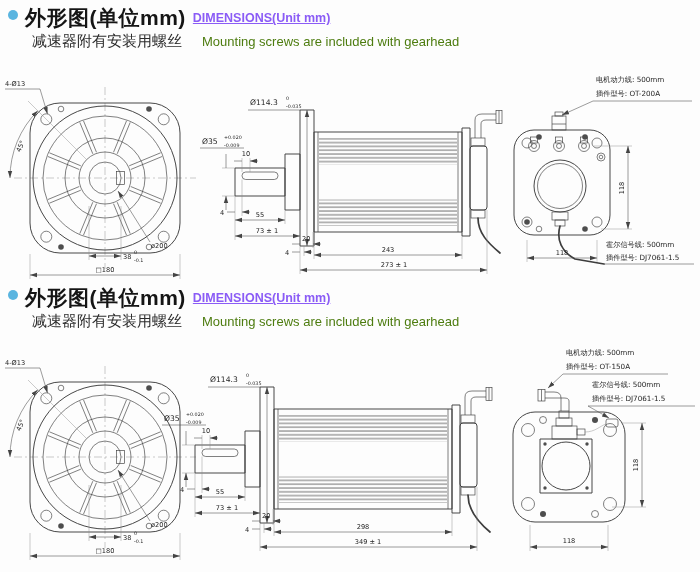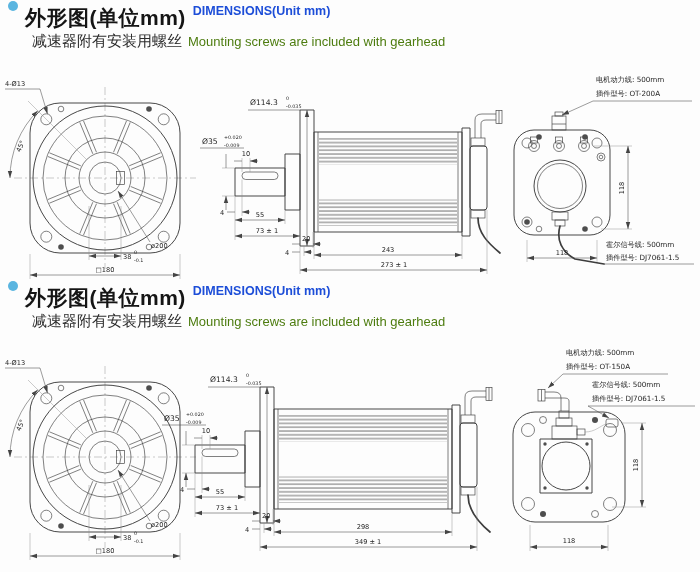--- a/index.html
+++ b/index.html
@@ -1,24 +1,24 @@
 <!DOCTYPE html>
 <html><head>
 <meta charset="utf-8">
 <style>
   html,body{margin:0;padding:0;background:#fff;}
   #page{position:relative;width:700px;height:572px;background:#fdfdfd;overflow:hidden;
         font-family:"Liberation Sans","DejaVu Sans",sans-serif;}
   .hdr{position:absolute;left:8px;width:680px;}
-  .hline1{display:flex;align-items:flex-start;gap:7px;}
+  .hline1{display:flex;align-items:center;gap:7px;}
   .dot{width:10px;height:10px;border-radius:50%;background:#5ab5e0;display:inline-block;
        position:relative;top:-3px;flex:0 0 auto;}
   .t-zh{font-size:21px;font-weight:bold;color:#151515;letter-spacing:.5px;}
-  .t-en{font-size:12.5px;font-weight:bold;color:#1d4ed8;}
-  .hline2{margin-left:24px;margin-top:0px;display:flex;align-items:baseline;gap:6px;}
+  .t-en{font-size:12.5px;font-weight:bold;color:#8b5cf6;text-decoration:underline;}
+  .hline2{margin-left:24px;margin-top:0px;display:flex;align-items:baseline;gap:20px;}
   .s-zh{font-size:15px;color:#2c2c2c;}
   .s-en{font-size:13px;color:#4d7c0f;}
   svg{position:absolute;left:0;}
   svg text{font-family:"DejaVu Sans","Liberation Sans",sans-serif;fill:#1e1e1e;}
   .d{font-size:7.6px;}
   .d6{font-size:6.6px;}
   .tol{font-size:4.8px;}
   .cn{font-size:7.2px;fill:#262626;}
   .o{stroke:#3d3d3d;stroke-width:.95;fill:none;stroke-linejoin:round;}
   .o2{stroke:#3d3d3d;stroke-width:.65;fill:none;}

